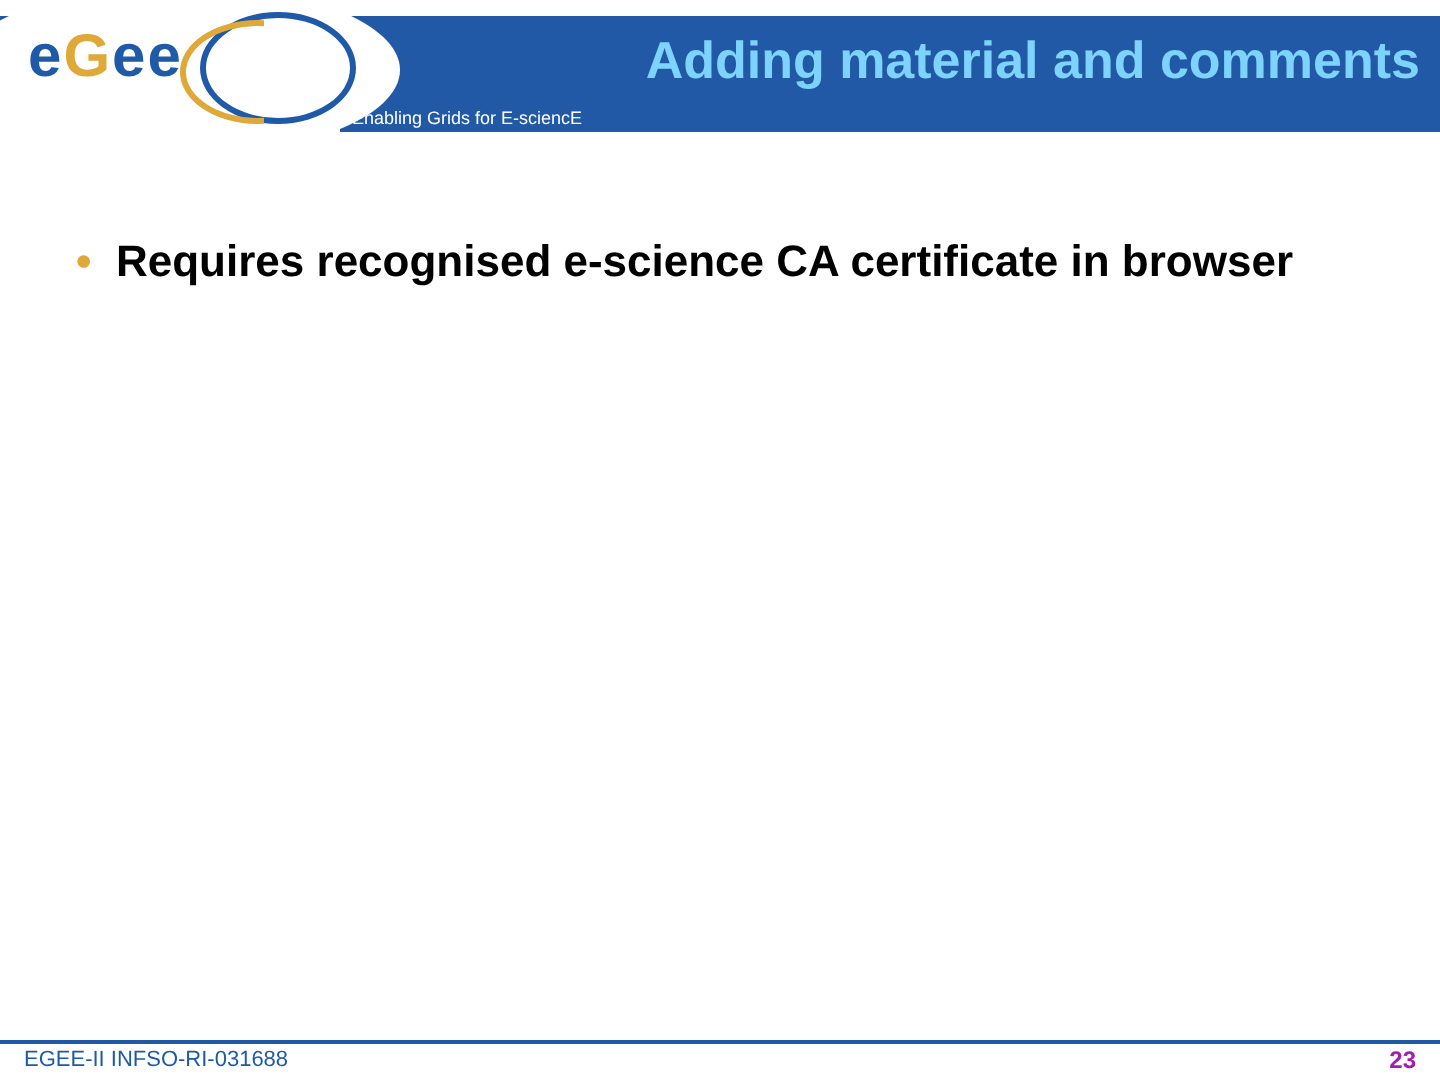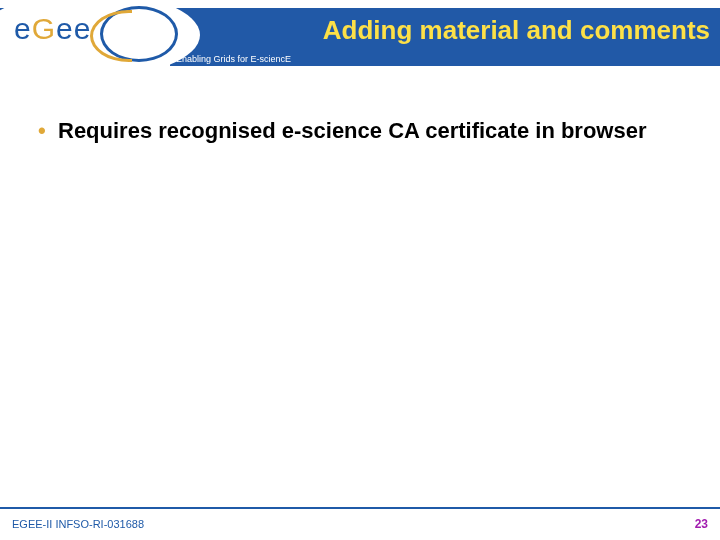--- a/index.html
+++ b/index.html
@@ -29,21 +29,21 @@
     right: 0;
     height: 44px;
     background: #2159a7;
     display: flex;
     align-items: center;
     justify-content: flex-end;
     padding-right: 10px;
     box-sizing: border-box;
   }
   .title-text {
-    color: #fde047;
+    color: #7dd3fc;
     font-size: 26px;
     font-weight: bold;
     white-space: nowrap;
   }
   .sub-bar {
     position: absolute;
     top: 52px;
     left: 170px;
     right: 0;
     height: 14px;
@@ -86,21 +86,21 @@
     border: 3px solid #e0a838;
     border-radius: 50%;
     background: transparent;
     clip-path: inset(0 36px 0 0);
   }
   .logo-text {
     position: absolute;
     top: 12px;
     left: 14px;
     font-size: 30px;
-    font-weight: normal;
+    font-weight: bold;
     letter-spacing: 1px;
   }
   .logo-text .e1 { color: #1f5aa8; }
   .logo-text .g  { color: #e0a838; }
   .logo-text .e2 { color: #1f5aa8; }
   .logo-text .e3 { color: #1f5aa8; }
 
   .content {
     position: absolute;
     top: 80px;
@@ -129,21 +129,21 @@
     top: 0;
     color: #e0a838;
     font-size: 22px;
     line-height: 1.2;
   }
   .footer {
     position: absolute;
     bottom: 0;
     left: 0;
     right: 0;
-    height: 33px;
+    height: 20px;
     border-top: 2px solid #1f5aa8;
     display: flex;
     justify-content: space-between;
     align-items: center;
     padding: 0 12px 2px 12px;
     box-sizing: border-box;
   }
   .footer-left {
     font-size: 11px;
     color: #1f5aa8;

